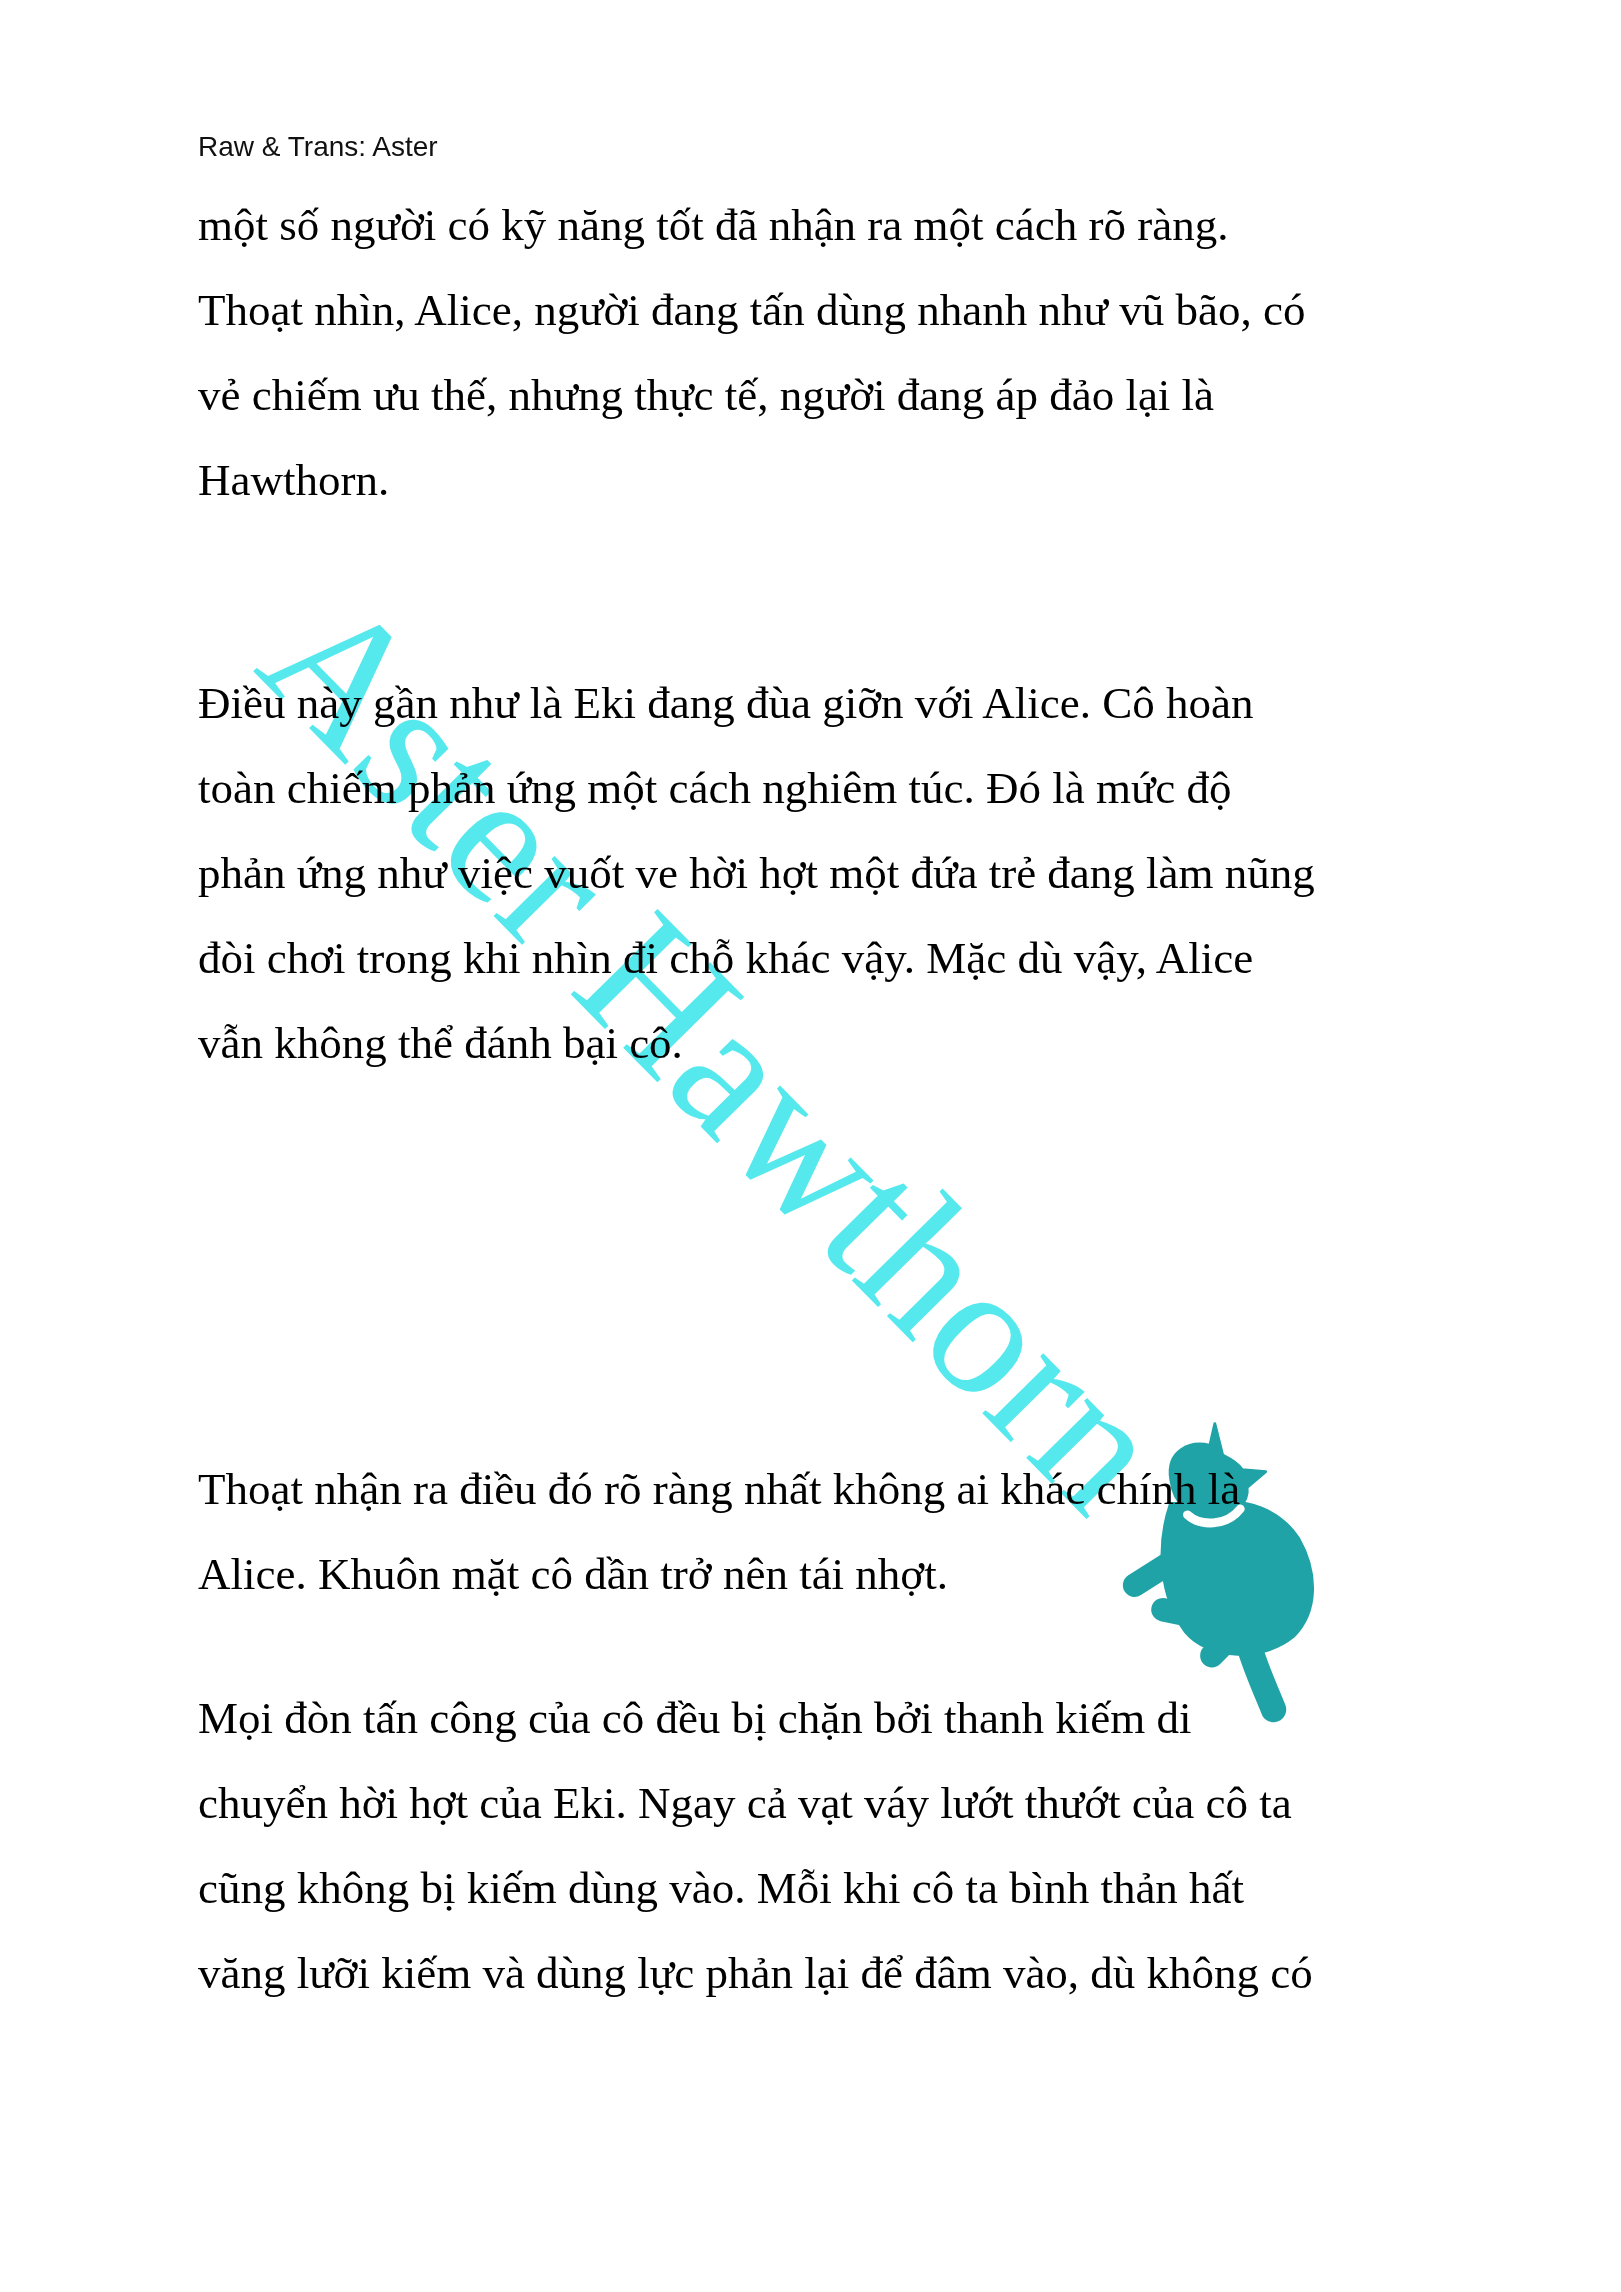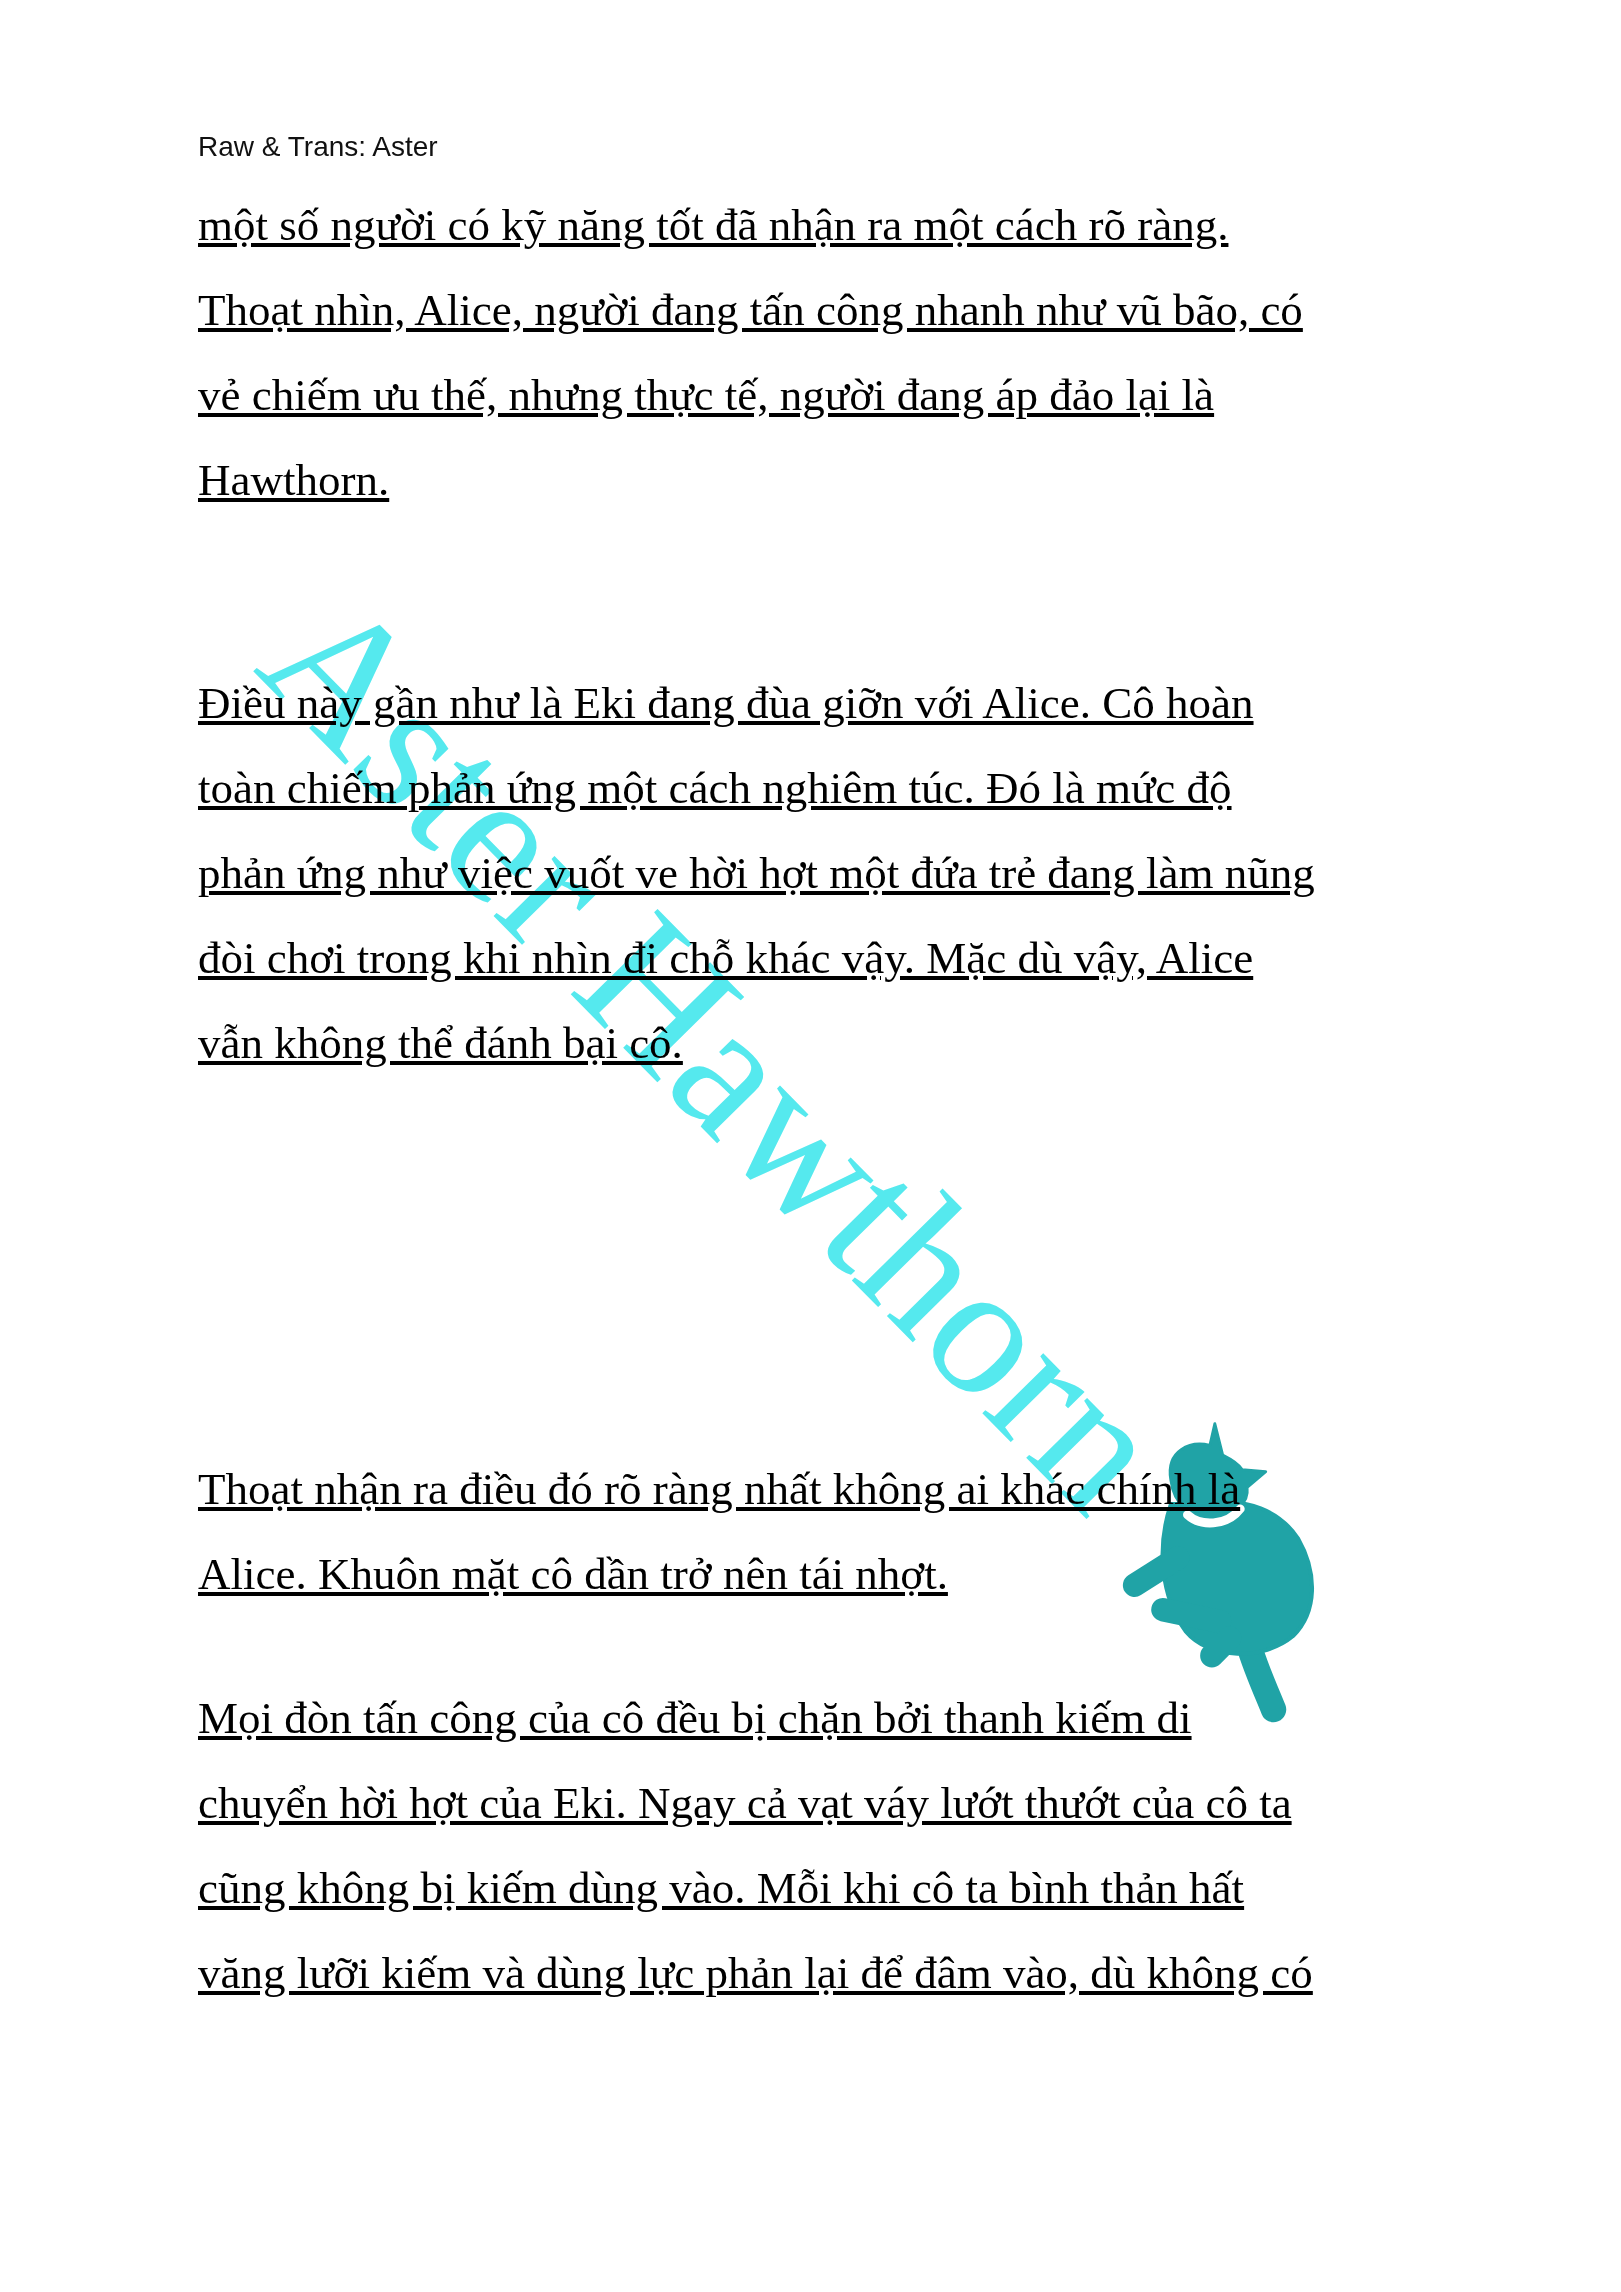--- a/index.html
+++ b/index.html
@@ -60,21 +60,20 @@
       font-family: "Liberation Serif", serif;
       font-size: 45px;
       line-height: 85px;
       color: #000000;
       z-index: 3;
     }
     .line {
       display: block;
       white-space: nowrap;
       height: 85px;
-      text-decoration: underline;
     }
   </style>
 </head>
 <body>
 
 <div class="page">
 
   <div class="header-credit">Raw &amp; Trans: Aster</div>
 
   <div class="watermark">Aster Hawthorn</div>
@@ -93,21 +92,21 @@
       <path d="M47 203 L 105 215" fill="none" stroke-width="24"></path>
 
       <path d="M97 250 L 115 232" fill="none" stroke-width="24"></path>
     </g>
 
     <path d="M72 106 C 85 118, 112 118, 126 100" fill="none" stroke="#ffffff" stroke-width="9" stroke-linecap="round"></path>
   </svg>
 
   <div class="paragraph" style="top:183px;">
     <span class="line">một số người có kỹ năng tốt đã nhận ra một cách rõ ràng.</span>
-    <span class="line">Thoạt nhìn, Alice, người đang tấn công nhanh như vũ bão, có</span>
+    <span class="line">Thoạt nhìn, Alice, người đang tấn dùng nhanh như vũ bão, có</span>
     <span class="line">vẻ chiếm ưu thế, nhưng thực tế, người đang áp đảo lại là</span>
     <span class="line">Hawthorn.</span>
   </div>
 
   <div class="paragraph" style="top:661px;">
     <span class="line">Điều này gần như là Eki đang đùa giỡn với Alice. Cô hoàn</span>
     <span class="line">toàn chiếm phản ứng một cách nghiêm túc. Đó là mức độ</span>
     <span class="line">phản ứng như việc vuốt ve hời hợt một đứa trẻ đang làm nũng</span>
     <span class="line">đòi chơi trong khi nhìn đi chỗ khác vậy. Mặc dù vậy, Alice</span>
     <span class="line">vẫn không thể đánh bại cô.</span>

